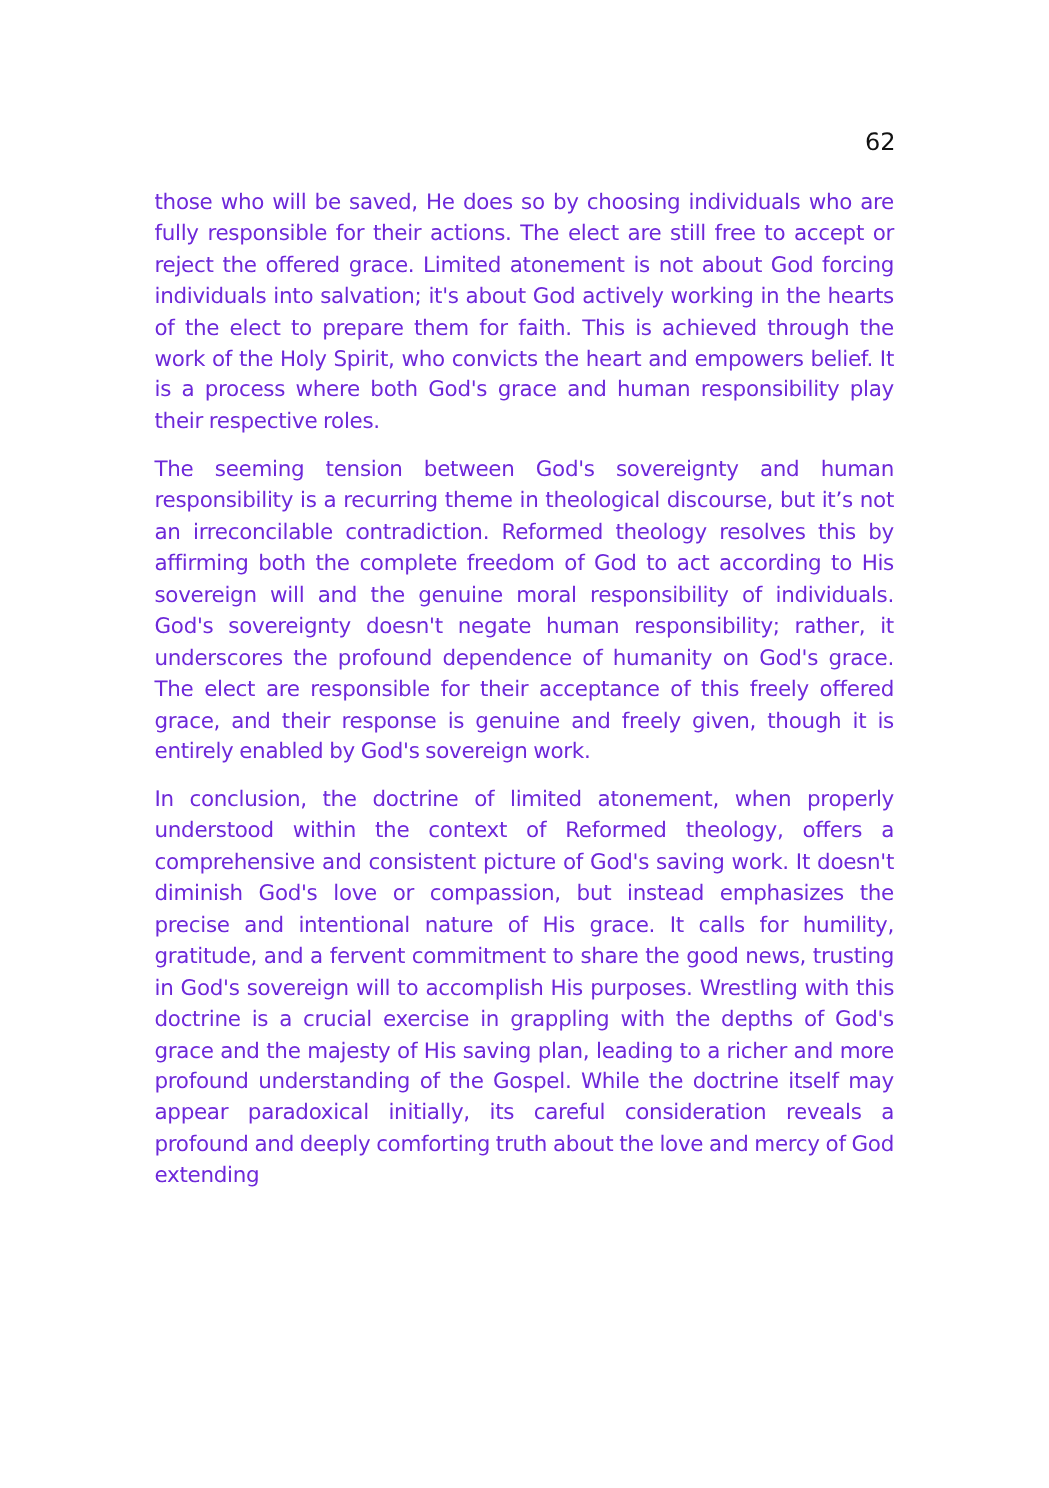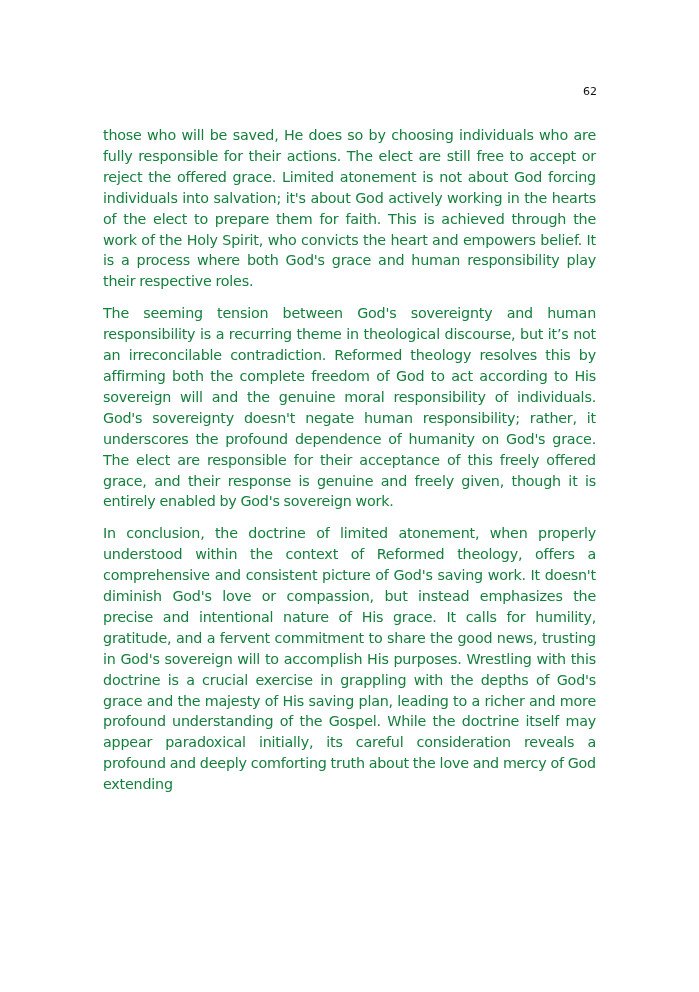--- a/index.html
+++ b/index.html
@@ -1,24 +1,24 @@
 <!DOCTYPE html>
 <html><head>
 <meta charset="utf-8">
 <style>
   html, body { margin:0; padding:0; background:#ffffff; }
   body { width:699px; height:992px; position:relative; overflow:hidden; }
   .page-number {
     position:absolute; top:85px; right:102px;
-    font-family:"DejaVu Sans", sans-serif; font-size:11px; color:#111;
+    font-family:"DejaVu Sans", sans-serif; font-size:16px; color:#111;
   }
   .body-text {
     position:absolute; left:103px; top:125px; width:493px;
     font-family:"DejaVu Sans", sans-serif; font-size:14.3px; line-height:20.9px;
-    color:#15803d; text-align:justify; letter-spacing:-0.2px; word-spacing:-0.5px;
+    color:#6d28d9; text-align:justify; letter-spacing:-0.2px; word-spacing:-0.5px;
   }
   .body-text p { margin:0 0 11px 0; }
   .para-last { text-align-last:justify; }
 </style>
 </head>
 <body>
 
 <div class="page-number">62</div>
 
 <div class="body-text">

